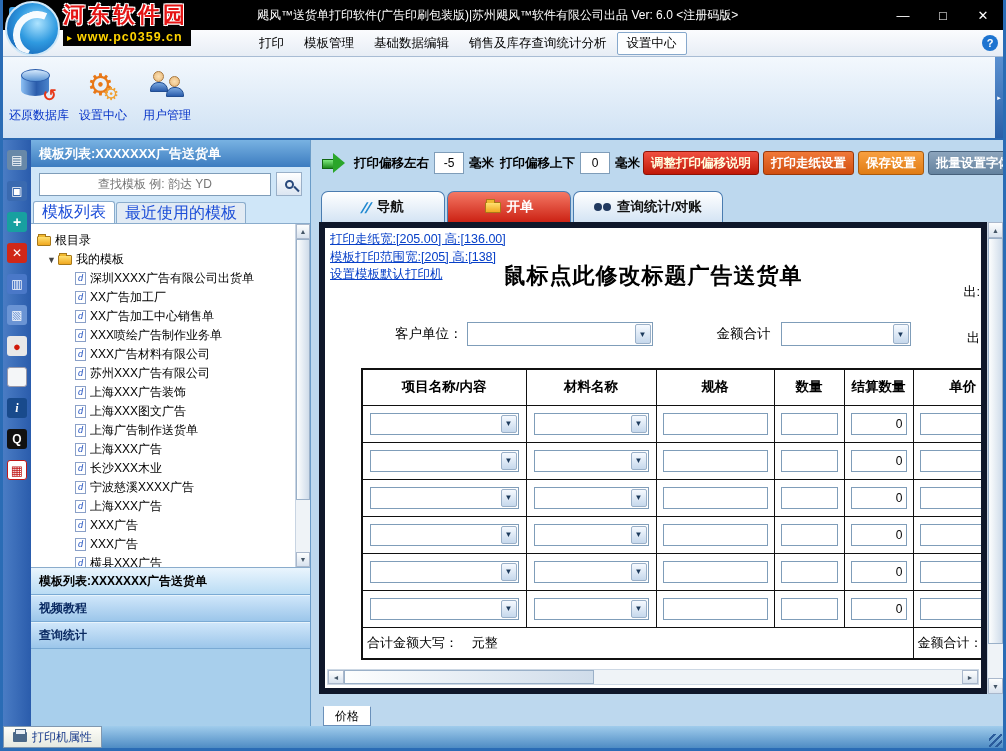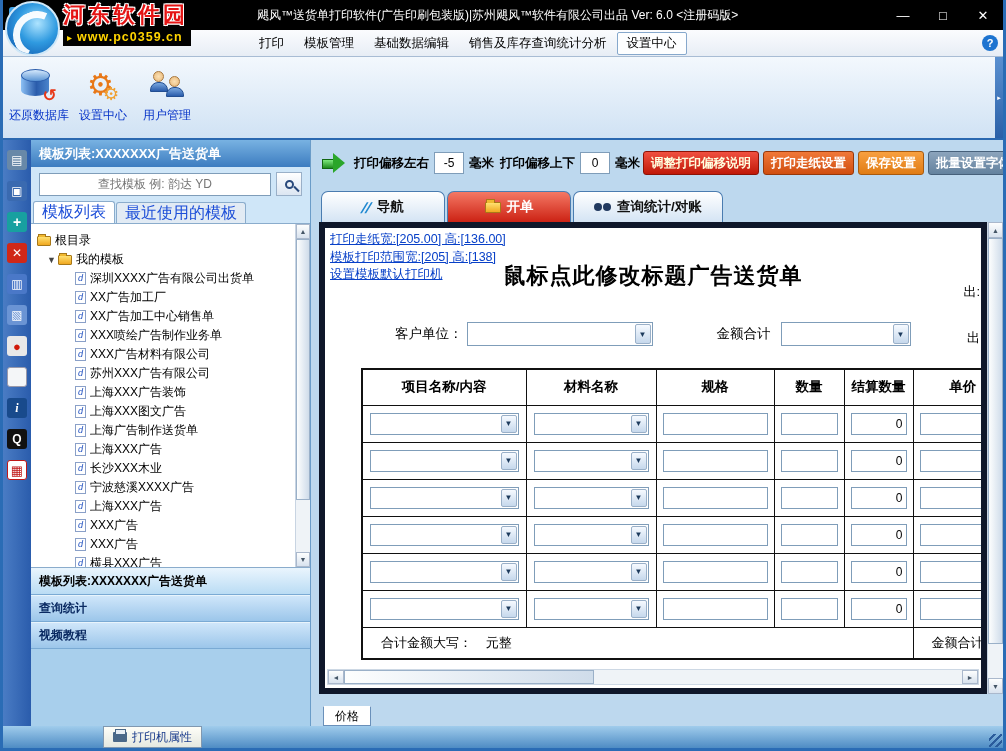--- a/index.html
+++ b/index.html
@@ -139,36 +139,36 @@
 .w185{width:186px;margin-left:4px}
 .gap64{width:64px}
 .w130{width:130px;margin-left:10px}
 .doc-table{position:absolute;left:36px;top:140px;border-collapse:collapse;table-layout:fixed;width:651px;background:#fff;border:2px solid #111}
 .doc-table th,.doc-table td{border:1px solid #111}
 .doc-table th{height:36px;font-size:13.5px;font-weight:bold;text-align:center}
 .body-row td{height:37px;padding:0;vertical-align:middle}
 .cell-combo{height:22px;margin:0 7px;position:relative;background:#fff;border:1px solid #7f9db9}
 .cell-input{display:block;width:calc(100% - 12px);margin:0 6px;height:22px;border:1px solid #7f9db9;font-size:12px;padding:0 3px}
 .cell-input.num{text-align:right}
-.footer-row td{height:32px;font-size:13px;padding-left:18px;white-space:nowrap}
+.footer-row td{height:32px;font-size:13px;padding-left:4px;white-space:nowrap}
 .footer-row .fv{margin-left:10px}
 .hscroll{position:absolute;left:2px;right:2px;bottom:3px;height:16px;background:#eff3f7;border:1px solid #cdd8e4;display:flex;align-items:stretch}
 .hs-left,.hs-right{width:16px;flex:0 0 16px}
 .hs-right{margin-left:auto}
 .hs-thumb{width:250px}
 .vscroll{flex:0 0 16px;background:#eff3f7;position:relative;border-left:1px solid #c8d4e2}
 .vs-up{position:absolute;top:0;left:0;width:100%;height:16px}
 .vs-down{position:absolute;bottom:0;left:0;width:100%;height:16px}
 .vs-thumb{position:absolute;top:16px;left:0;width:100%;height:86%}
 .sheetrow{flex:0 0 32px;display:flex;align-items:flex-end;padding:6px 0 0 4px}
 .sheet-tab{width:48px;height:20px;background:#fff;border:1px solid #6a90ba;border-top:1px solid #fff;display:flex;align-items:center;justify-content:center;font-size:12px}
 
 
 .bottombar{flex:0 0 22px;background:linear-gradient(#a0ccec,#4e8cc4);display:flex;align-items:center;position:relative}
-.printer-btn{margin-left:100px;height:19px;display:flex;align-items:center;gap:5px;padding:10px 9px;background:linear-gradient(#fefef8,#e4e8e0);border:1px solid #8098b0;font-size:12px;color:#1a3c8c;white-space:nowrap}
+.printer-btn{height:19px;display:flex;align-items:center;gap:5px;padding:10px 9px;background:linear-gradient(#fefef8,#e4e8e0);border:1px solid #8098b0;font-size:12px;color:#1a3c8c;white-space:nowrap}
 .printer-ico{width:14px;height:10px;background:#4a6888;border-radius:1px;position:relative}
 .printer-ico::before{content:"";position:absolute;left:2px;top:-3px;width:9px;height:4px;background:#e8eef4;border:1px solid #4a6888}
 .resize-grip{position:absolute;right:1px;bottom:1px;width:13px;height:13px;background:repeating-linear-gradient(135deg,transparent 0 3px,#2a5c9c 3px 5px)}
 </style>
 </head>
 <body>
 
 <div class="window">
 
   <div class="titlebar">
@@ -338,22 +338,22 @@
 
         </div>
         <div class="tree-scroll">
           <div class="sb-btn ts-up">▲</div>
           <div class="sb-thumb ts-thumb"></div>
           <div class="sb-btn ts-down">▼</div>
         </div>
       </div>
       <div class="lp-nav">
         <div class="lp-nav-item current">模板列表:XXXXXXX广告送货单</div>
+        <div class="lp-nav-item">视频教程</div>
         <div class="lp-nav-item">查询统计</div>
-        <div class="lp-nav-item">视频教程</div>
       </div>
       <div class="lp-rest"></div>
     </div>
 
     <div class="rightarea">
 
       <div class="offsetbar">
         <span class="start-icon"></span>
         <span class="ob-label">打印偏移左右</span>
         <input class="ob-input" value="-5" style="">

